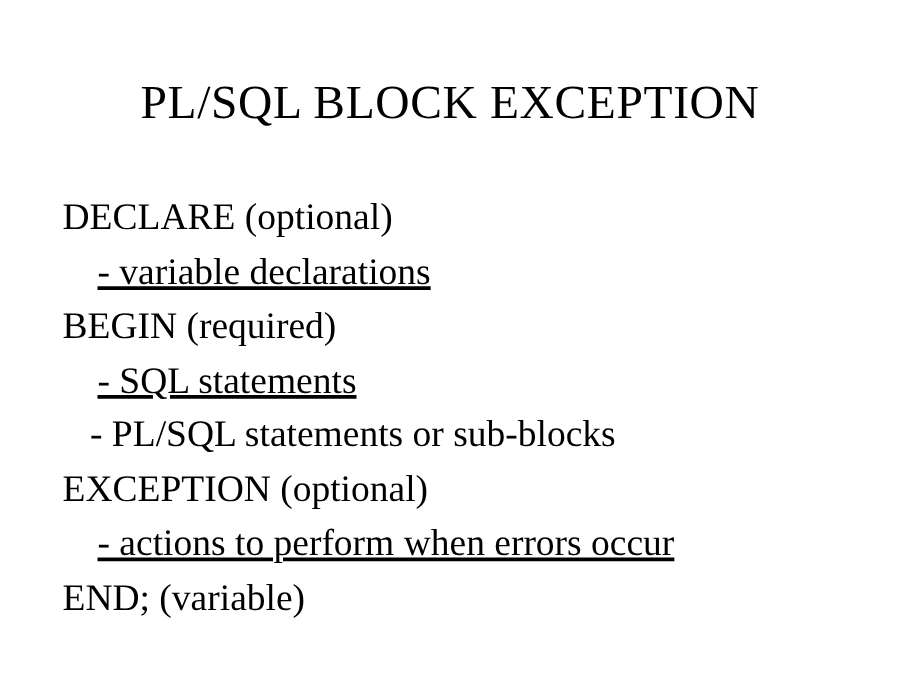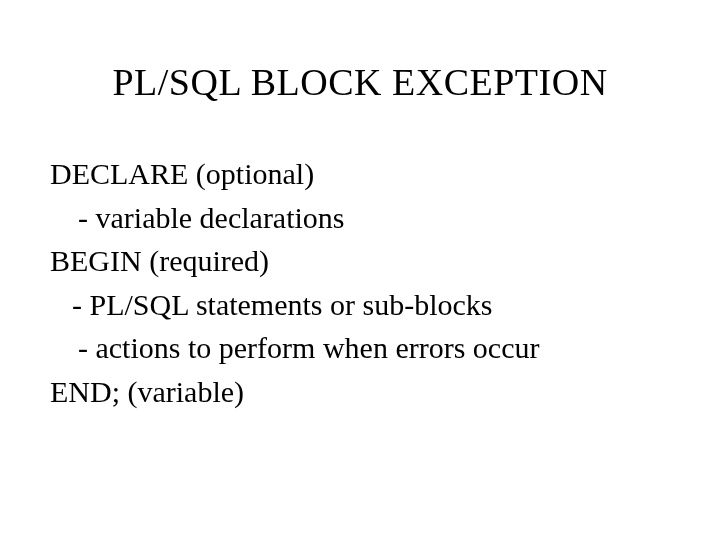--- a/index.html
+++ b/index.html
@@ -24,30 +24,33 @@
     }
     .content {
       font-size: 30px;
       line-height: 1.45;
     }
     .line {
       display: block;
     }
     .indent {
       padding-left: 28px;
+      text-decoration: underline;
     }
     .indent-less {
       padding-left: 22px;
     }
   </style>
 </head>
 <body>
 
 <h1 class="title">PL/SQL BLOCK EXCEPTION</h1>
 
 <div class="content">
   <span class="line">DECLARE (optional)</span>
   <span class="line indent">- variable declarations</span>
   <span class="line">BEGIN (required)</span>
+  <span class="line indent">- SQL statements</span>
   <span class="line indent-less">- PL/SQL statements or sub-blocks</span>
+  <span class="line">EXCEPTION (optional)</span>
   <span class="line indent">- actions to perform when errors occur</span>
   <span class="line">END;  (variable)</span>
 </div>
 
 </body></html>

